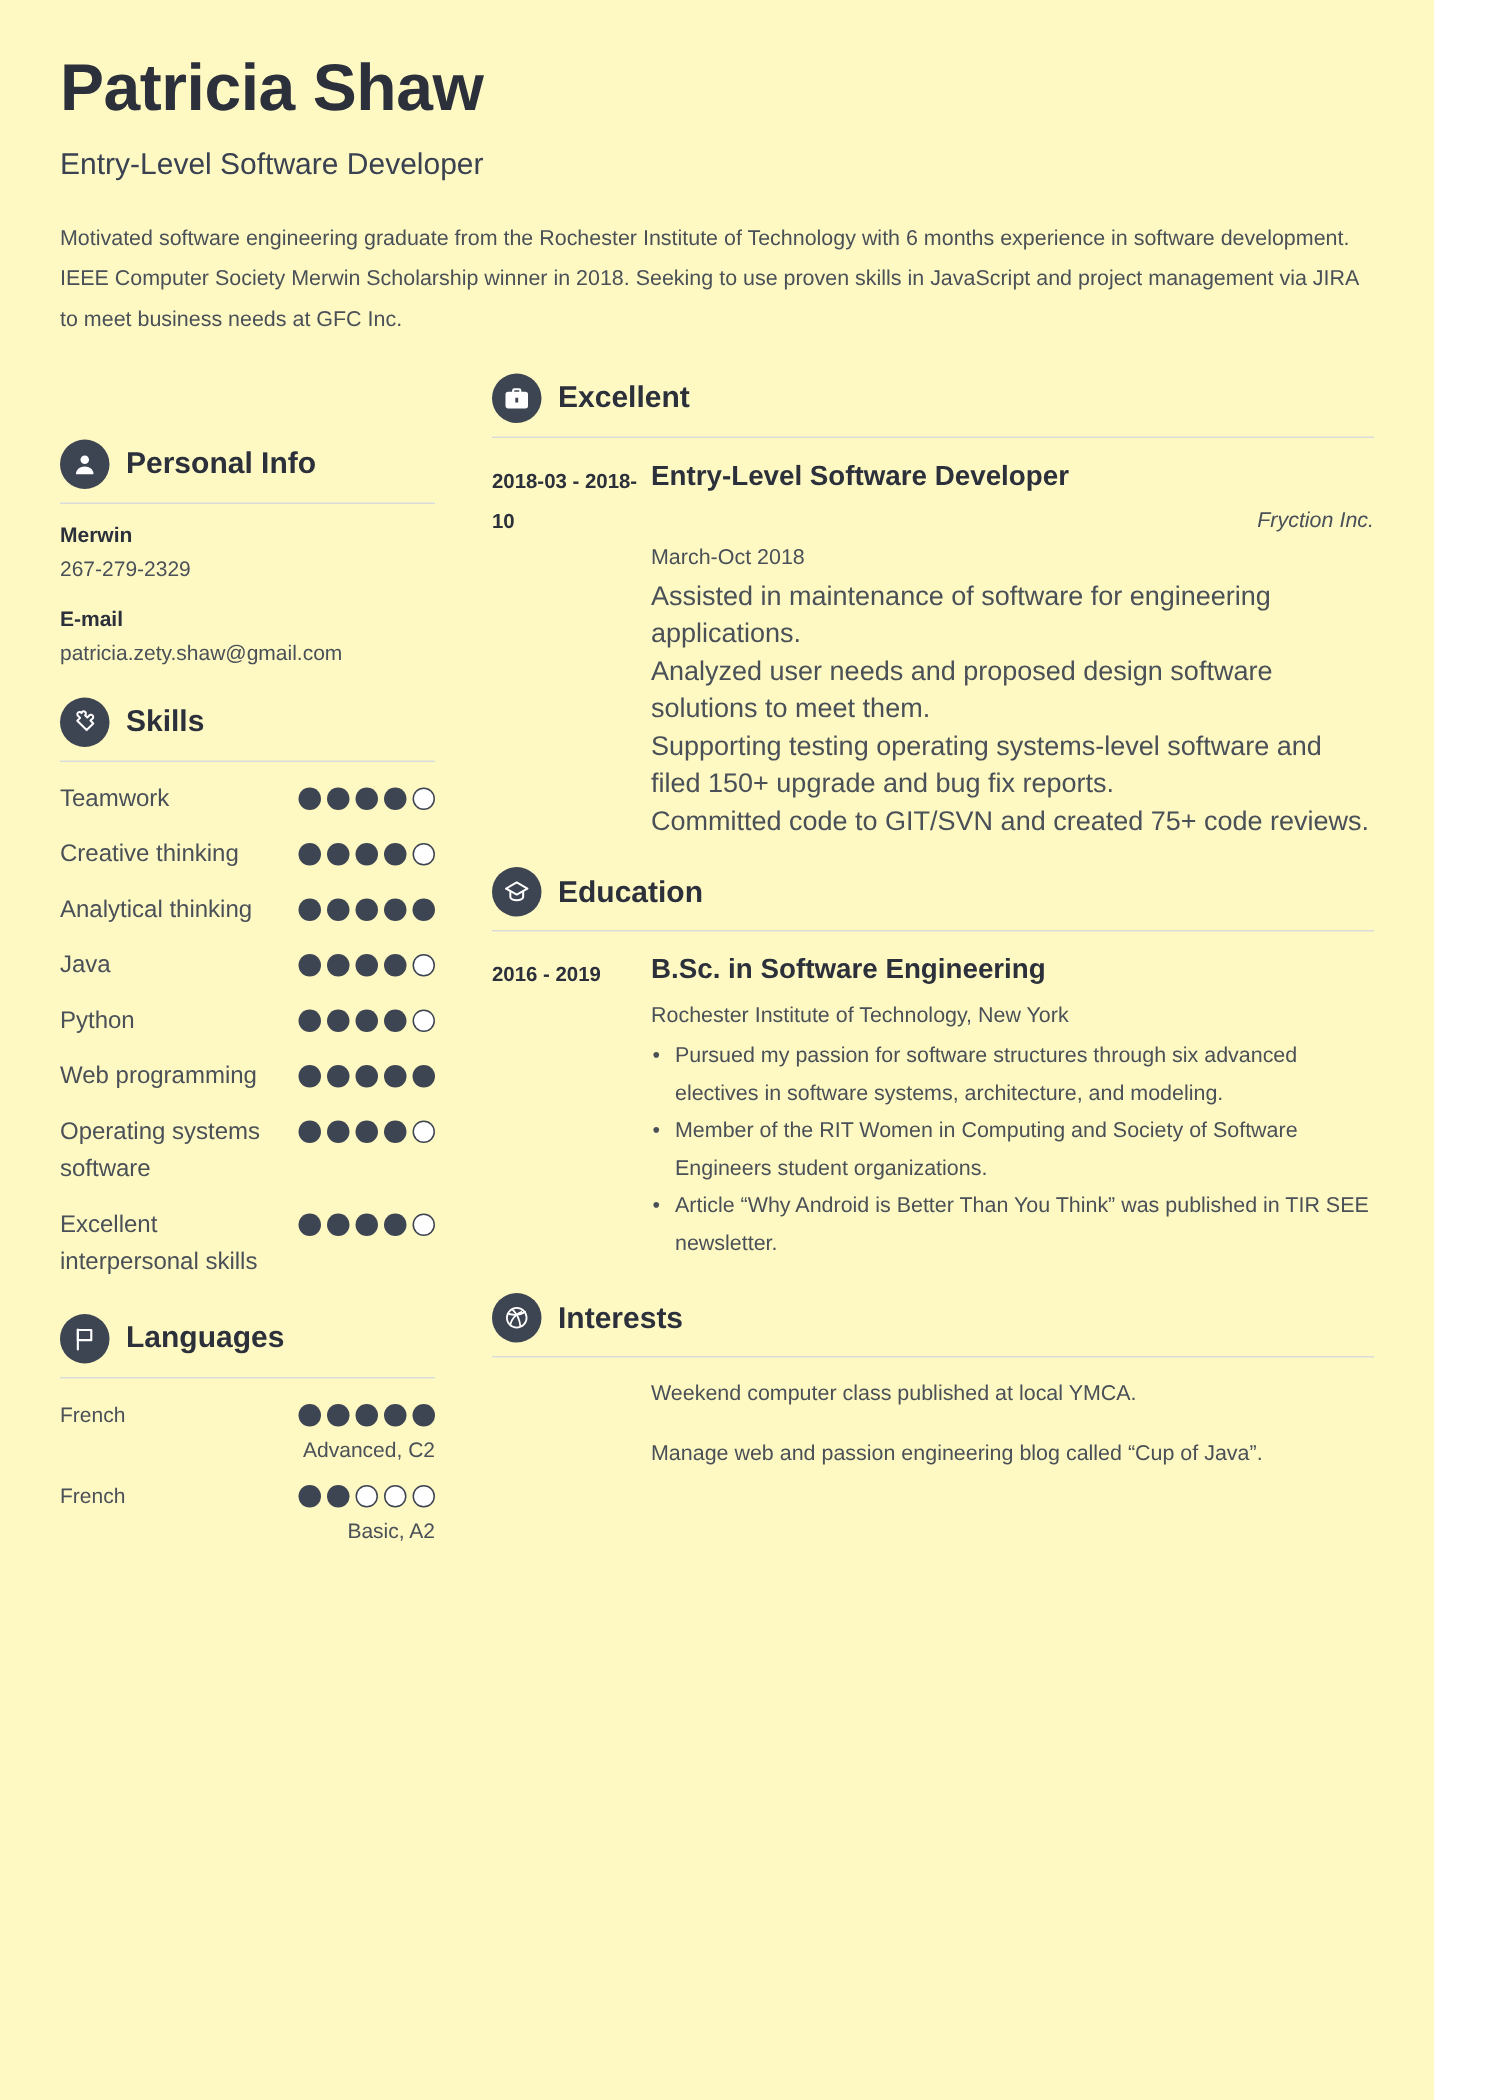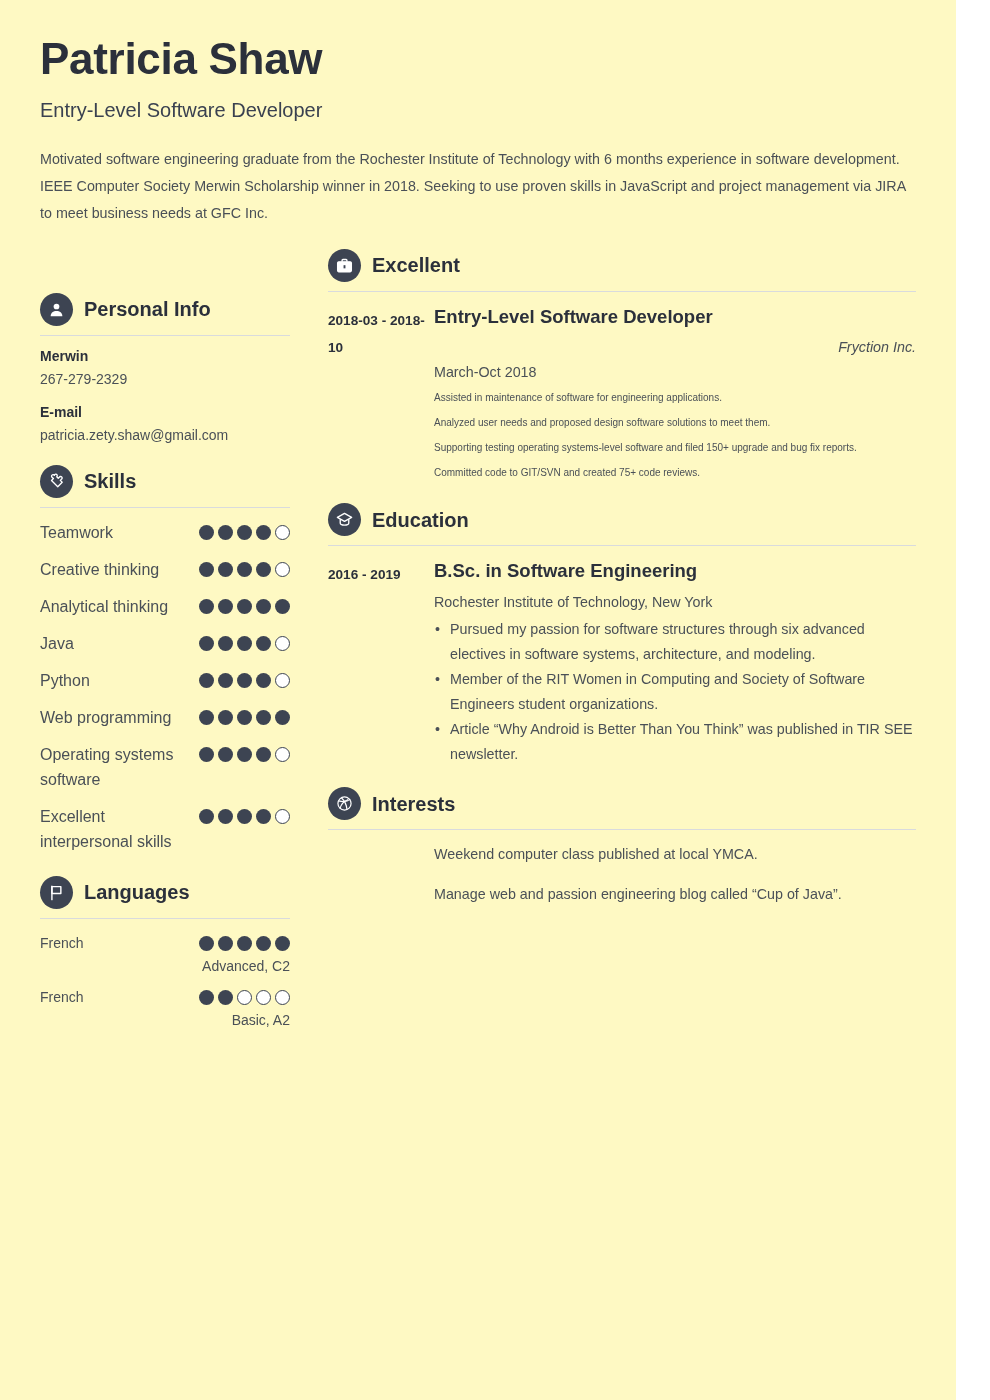--- a/index.html
+++ b/index.html
@@ -182,21 +182,21 @@
     margin-bottom: 5px;
   }
   .entry-sub {
     font-size: 14.3px;
     color: #4a5057;
     line-height: 25px;
   }
   .entry-sub.italic { font-style: italic; text-align: right; }
 
   .plain-line {
-    font-size: 10px;
+    font-size: 18px;
     color: #4a5057;
     line-height: 25px;
   }
 
   ul.bullets { list-style: none; margin-top: 2px; }
   ul.bullets li {
     position: relative;
     padding-left: 16px;
     font-size: 14.3px;
     color: #4a5057;

